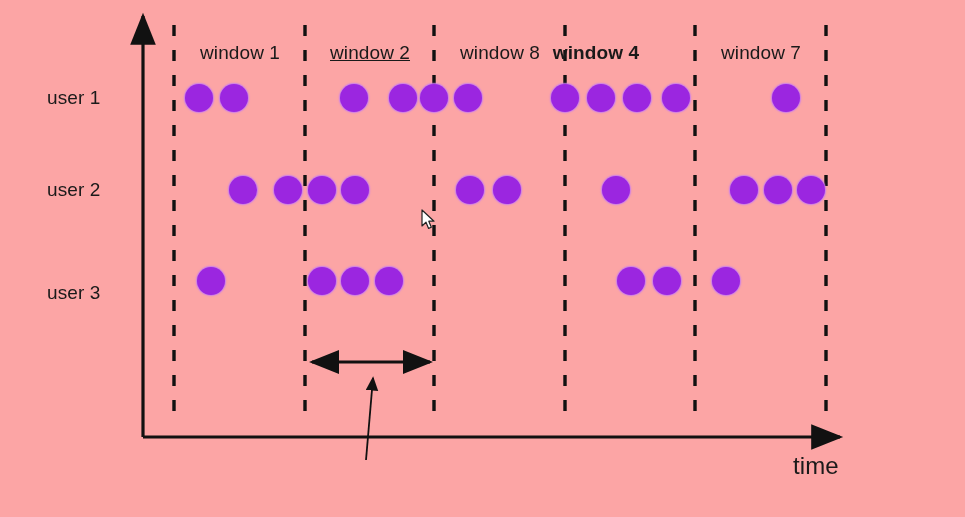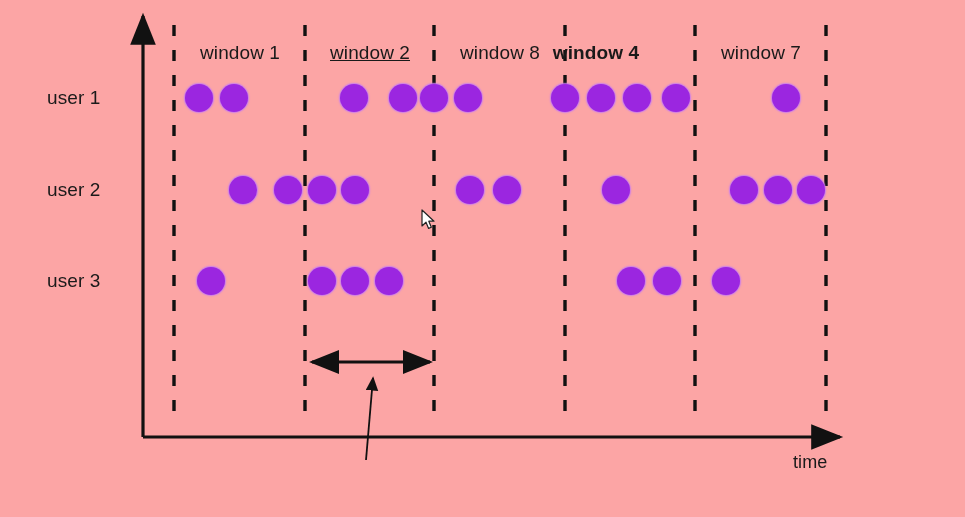--- a/index.html
+++ b/index.html
@@ -39,21 +39,21 @@
     position: absolute;
     font-size: 19px;
     color: #1a1a1a;
     white-space: nowrap;
     transform: translateY(-50%);
     letter-spacing: 0.1px;
     text-align: center;
   }
   .axis-label {
     position: absolute;
-    font-size: 18px;
+    font-size: 24px;
     color: #1a1a1a;
     white-space: nowrap;
     letter-spacing: 0.1px;
   }
   .annot-label {
     position: absolute;
     font-size: 19px;
     color: #1a1a1a;
     white-space: nowrap;
     transform: translateX(-50%);
@@ -110,21 +110,21 @@
   <div id="window-labels">
       <div class="window-label" style="left: 240px; top: 42px;">window 1</div>
       <div class="window-label" style="left: 370px; top: 42px; text-decoration: underline;">window 2</div>
       <div class="window-label" style="left: 500px; top: 42px;">window 8</div>
       <div class="window-label" style="left: 596px; top: 42px; font-weight: bold;">window 4</div>
       <div class="window-label" style="left: 761px; top: 42px;">window 7</div>
     </div>
   <div id="user-labels">
       <div class="user-label" style="left: 47px; top: 98px;">user 1</div>
       <div class="user-label" style="left: 47px; top: 190px;">user 2</div>
-      <div class="user-label" style="left: 47px; top: 281px;">user 3</div>
+      <div class="user-label" style="left: 47px; top: 293px;">user 3</div>
     </div>
   <div id="dots-layer">
       <div class="event-dot" style="left: 199px; top: 98px; width: 28px; height: 28px; background: rgb(155, 38, 224); box-shadow: rgb(199, 123, 240) 0px 0px 1.5px 1px;"></div>
       <div class="event-dot" style="left: 234px; top: 98px; width: 28px; height: 28px; background: rgb(155, 38, 224); box-shadow: rgb(199, 123, 240) 0px 0px 1.5px 1px;"></div>
       <div class="event-dot" style="left: 354px; top: 98px; width: 28px; height: 28px; background: rgb(155, 38, 224); box-shadow: rgb(199, 123, 240) 0px 0px 1.5px 1px;"></div>
       <div class="event-dot" style="left: 403px; top: 98px; width: 28px; height: 28px; background: rgb(155, 38, 224); box-shadow: rgb(199, 123, 240) 0px 0px 1.5px 1px;"></div>
       <div class="event-dot" style="left: 434px; top: 98px; width: 28px; height: 28px; background: rgb(155, 38, 224); box-shadow: rgb(199, 123, 240) 0px 0px 1.5px 1px;"></div>
       <div class="event-dot" style="left: 468px; top: 98px; width: 28px; height: 28px; background: rgb(155, 38, 224); box-shadow: rgb(199, 123, 240) 0px 0px 1.5px 1px;"></div>
       <div class="event-dot" style="left: 565px; top: 98px; width: 28px; height: 28px; background: rgb(155, 38, 224); box-shadow: rgb(199, 123, 240) 0px 0px 1.5px 1px;"></div>
       <div class="event-dot" style="left: 601px; top: 98px; width: 28px; height: 28px; background: rgb(155, 38, 224); box-shadow: rgb(199, 123, 240) 0px 0px 1.5px 1px;"></div>

